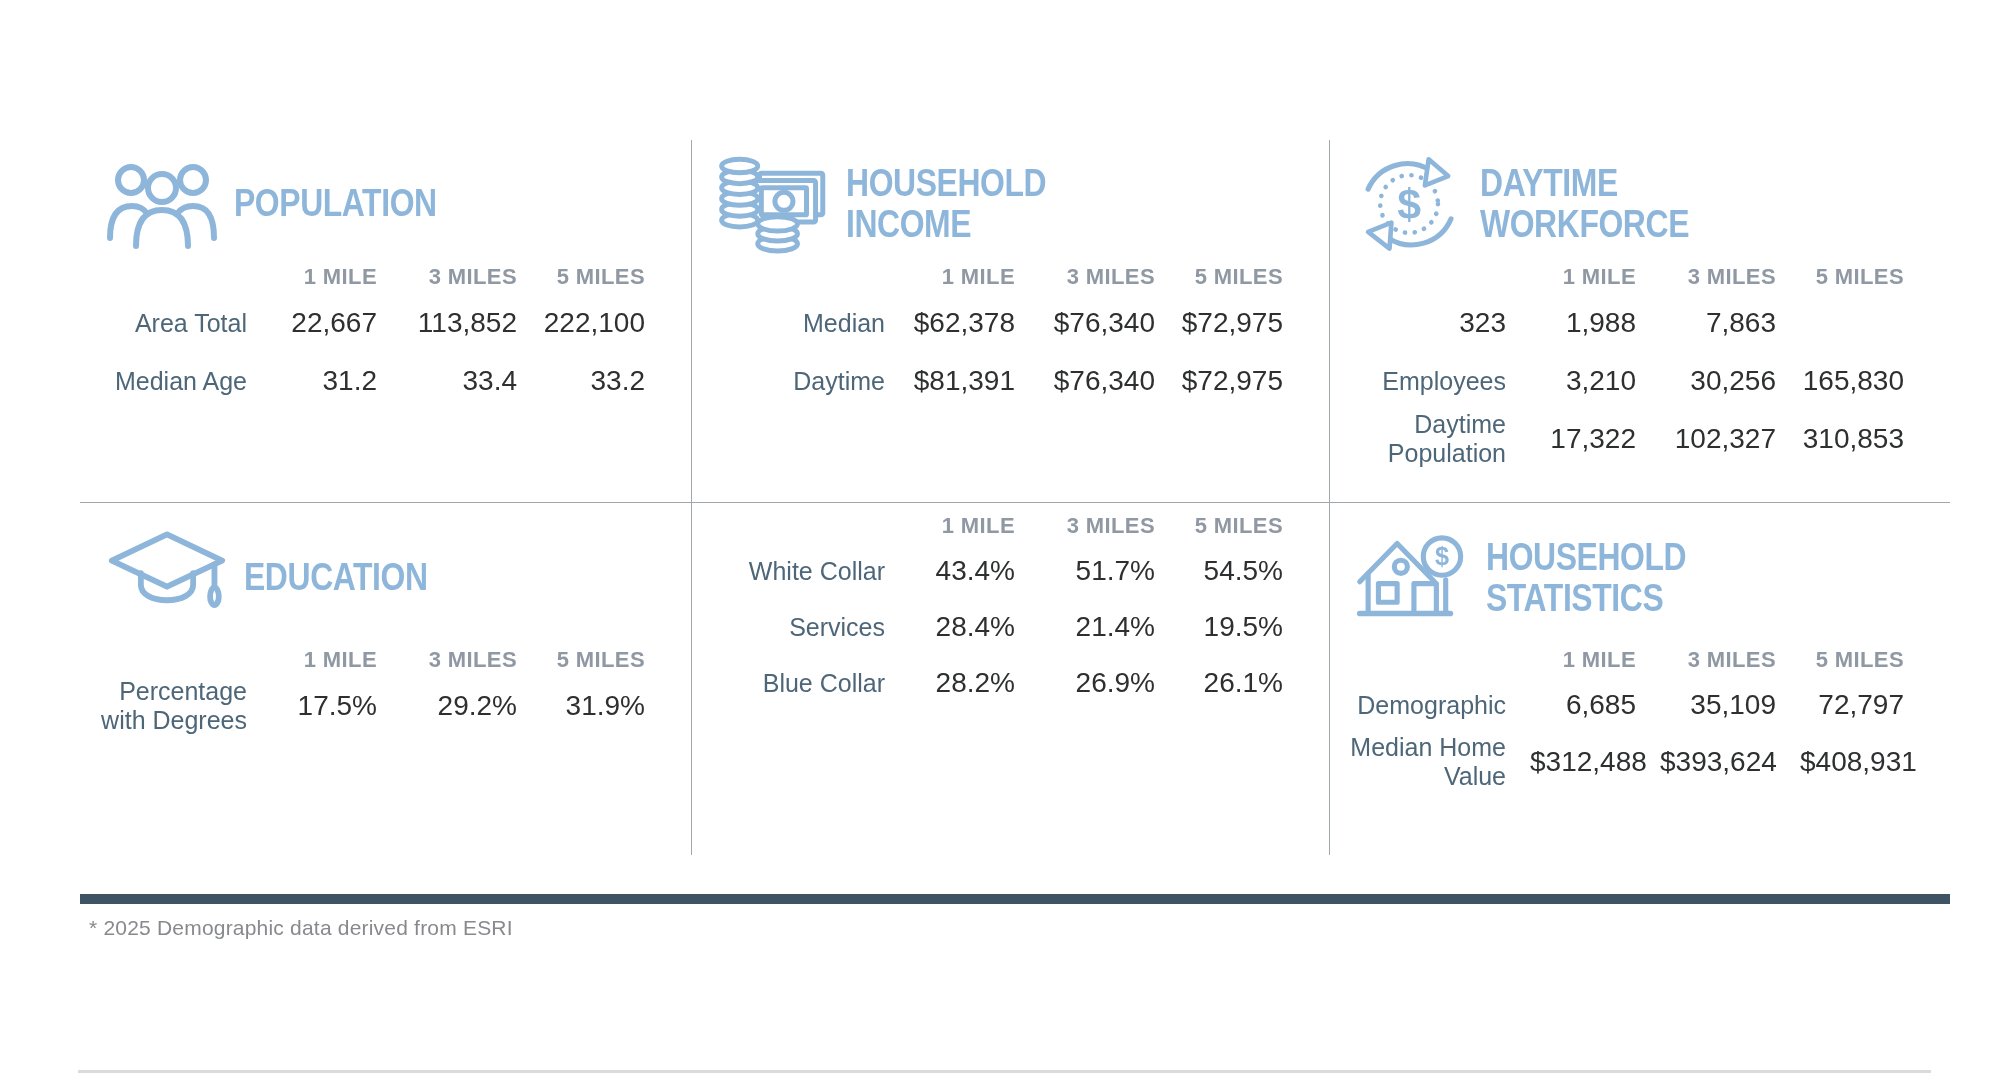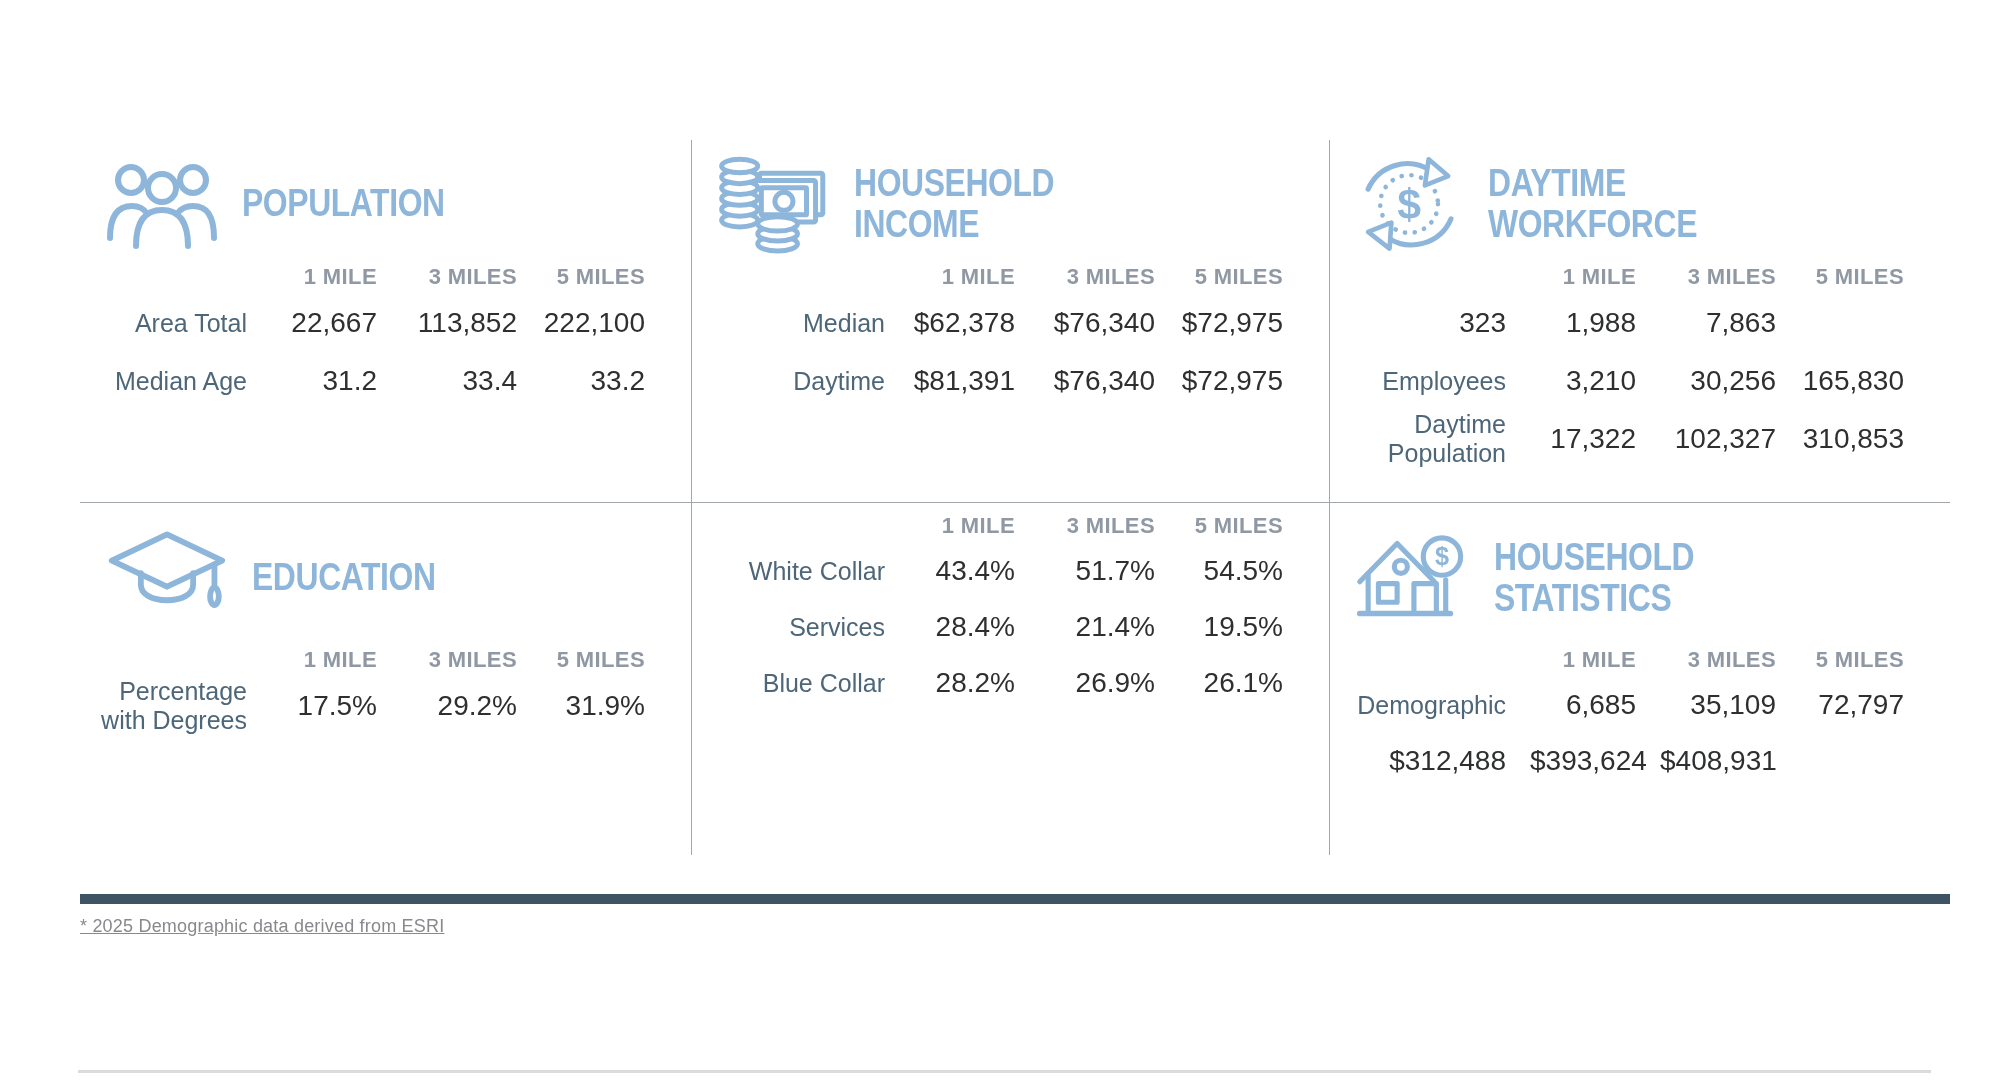--- a/index.html
+++ b/index.html
@@ -8,21 +8,21 @@
     background:#ffffff;font-family:"Liberation Sans",sans-serif;
     -webkit-font-smoothing:antialiased;
   }
   .panels{
     position:absolute;left:80px;top:140px;width:1870px;
     display:grid;grid-template-columns:611px 639px 620px;grid-template-rows:363px 352px;
   }
   .panel{box-sizing:border-box;padding:0 46px 0 20px;}
   .c2{border-left:1.5px solid var(--divider-gray,#A2A7AB);border-right:1.5px solid var(--divider-gray,#A2A7AB);}
   .r1{border-bottom:1.5px solid var(--divider-gray,#A2A7AB);}
-  .panel-head{display:flex;align-items:center;gap:24px;padding-left:6px;}
+  .panel-head{display:flex;align-items:center;gap:16px;padding-left:6px;}
   .r1 .panel-head{height:112px;margin-top:8px;}
   .r2 .panel-head{height:118px;margin-top:16px;}
   .icon{flex:0 0 auto;display:flex;align-items:center;justify-content:center;color:var(--accent-blue,#8EB6DA);}
   .icon svg{display:block;}
   .title{
     font-weight:700;font-size:38px;line-height:1.08;letter-spacing:-0.5px;
     color:var(--accent-blue,#8EB6DA);
     transform:scaleX(0.84);transform-origin:left center;white-space:nowrap;
   }
   .tbl{display:block;}
@@ -44,23 +44,22 @@
   .val{
     text-align:right;font-size:28px;
     color:var(--value-dark,#2E2F30);
     padding-left:24px;
   }
   .footer-bar{
     position:absolute;left:80px;top:894px;width:1870px;height:10px;
     background:var(--footer-bar,#3E5464);
   }
   .footnote{
-    position:absolute;left:80px;top:916px;font-size:18px;letter-spacing:0.2px;
+    position:absolute;left:89px;top:916px;font-size:21px;letter-spacing:0.2px;
     color:var(--footnote-gray,#87898D);
-    text-decoration:underline;
   }
   .bottom-line{
     position:absolute;left:78px;top:1070px;width:1853px;height:3px;
     background:var(--bottom-line,#DBDBDB);
   }
 </style>
 </head>
 <body>
 
 <div class="panels">
@@ -282,20 +281,21 @@
         <span class="colh">3 MILES</span>
         <span class="colh">5 MILES</span>
       </div>
       <div class="trow">
         <span class="lbl">Demographic</span>
         <span class="val">6,685</span>
         <span class="val">35,109</span>
         <span class="val">72,797</span>
       </div>
       <div class="trow">
+        <span class="lbl">Median Home Value</span>
         <span class="val">$312,488</span>
         <span class="val">$393,624</span>
         <span class="val">$408,931</span>
       </div>
     </div>
   </section>
 
 </div>
 
 <div class="footer-bar"></div>

